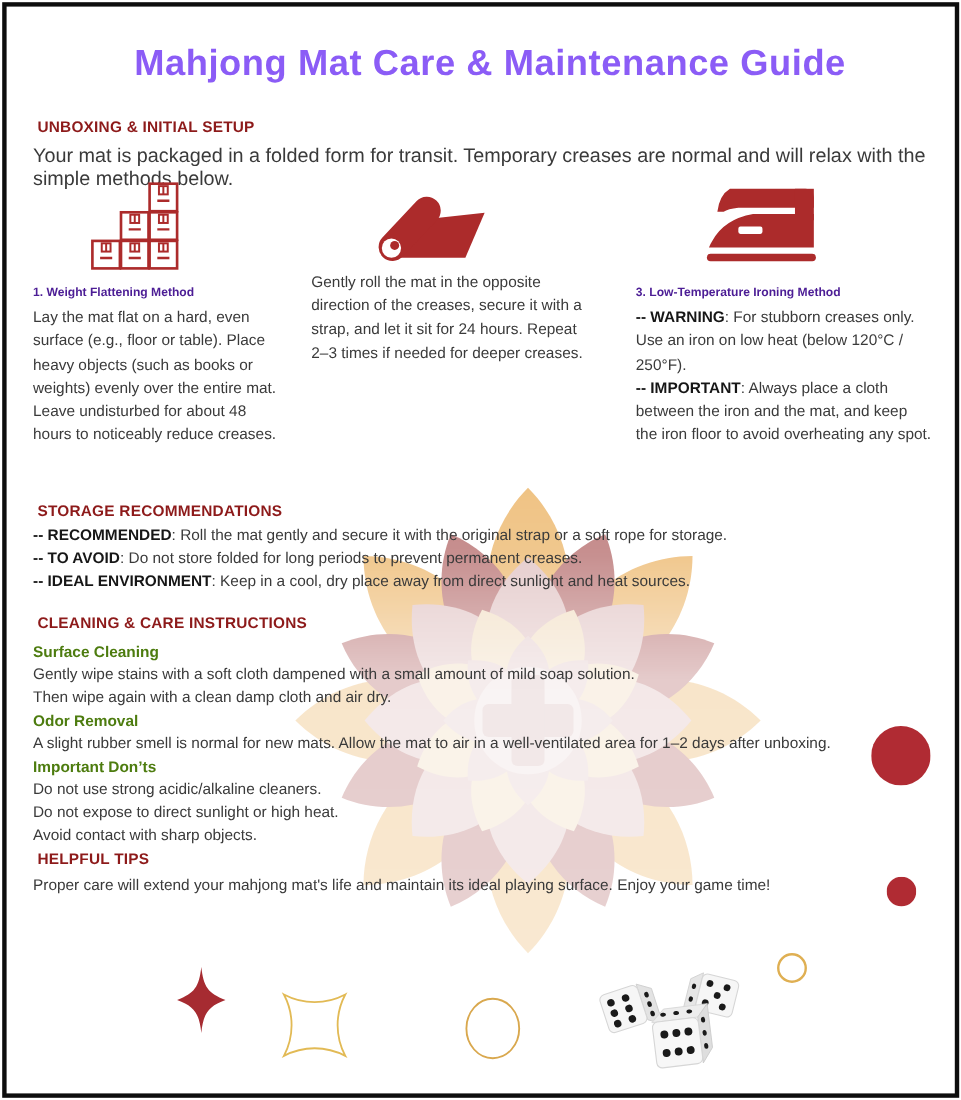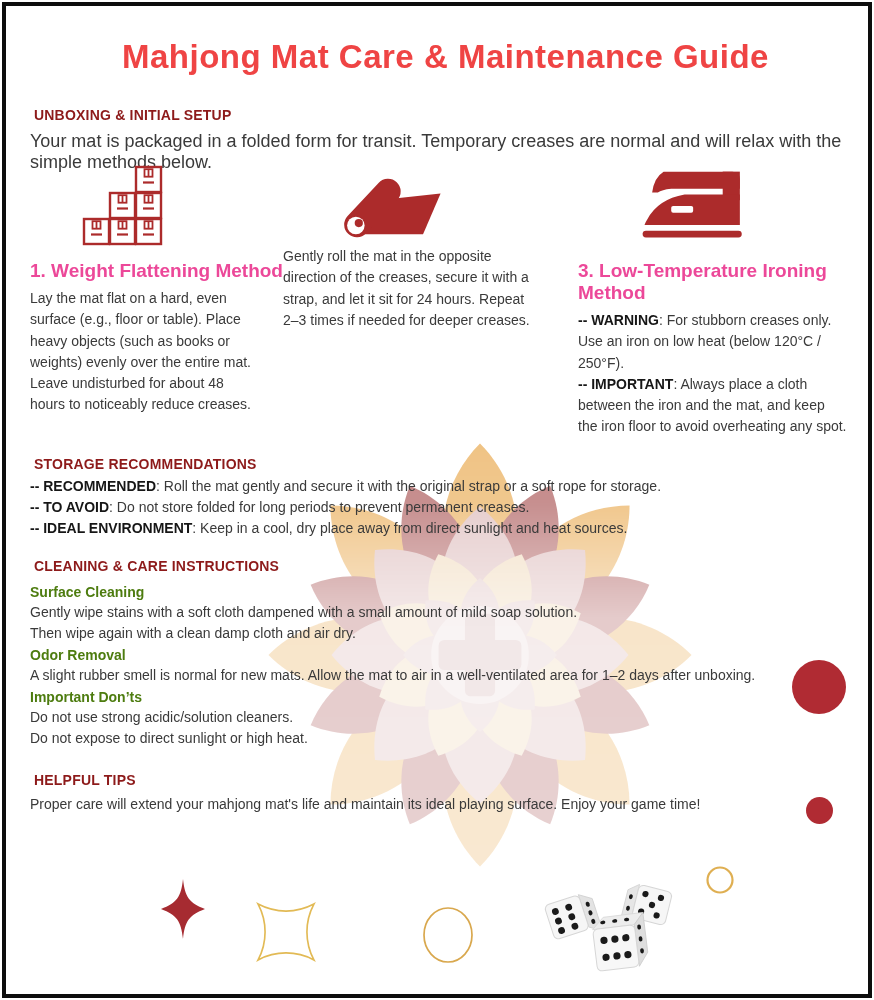--- a/index.html
+++ b/index.html
@@ -8,29 +8,29 @@
   .frame{position:absolute;left:2px;top:2px;right:2px;bottom:2px;border:4px solid #0d0d0d;z-index:4;pointer-events:none;}
 
   
   .watermark{position:absolute;left:240px;top:420px;width:480px;height:470px;z-index:1;
      -webkit-mask-image:linear-gradient(to bottom,rgba(0,0,0,.95) 0%,rgba(0,0,0,.85) 18%,rgba(0,0,0,.40) 42%,rgba(0,0,0,.34) 100%);
      mask-image:linear-gradient(to bottom,rgba(0,0,0,.95) 0%,rgba(0,0,0,.85) 18%,rgba(0,0,0,.40) 42%,rgba(0,0,0,.34) 100%);}
 
   
   .content{position:absolute;inset:0;z-index:2;color:#3a3a3a;}
   h1{position:absolute;top:38px;left:17px;right:0;margin:0;text-align:center;
-     font-size:33px;font-weight:700;color:#ef4444;letter-spacing:.5px;}
+     font-size:33px;font-weight:700;color:#8b5cf6;letter-spacing:.5px;}
   .sec{position:absolute;left:30px;width:816px;}
   h2{margin:4px;font-size:14px;font-weight:700;color:#8d1a1a;letter-spacing:.2px;}
   .intro{margin:8px 0 0 0;font-size:18px;color:#3a3a3a;}
 
   .methods{position:absolute;left:30px;top:158px;width:830px;display:grid;grid-template-columns:253px 295px 1fr;}
   .icon-box{height:88px;display:flex;align-items:flex-end;}
   .m1 .icon-box{padding-left:44px;} .m2 .icon-box{padding-left:46px;} .m3 .icon-box{padding-left:60px;}
-  h3{margin:14px 0 6px 0;font-size:19px;font-weight:700;color:#ec4899;}
+  h3{margin:14px 0 6px 0;font-size:11px;font-weight:700;color:#4c1d95;}
   .method p{margin:0;font-size:14px;line-height:21.3px;color:#3a3a3a;}
   .m1 p{width:222px;} .m2 p{width:250px;} .m3 p{width:270px;}
   .b{font-weight:700;color:#161616;}
 
   .lines{margin-top:0;}
   .line{font-size:14px;line-height:21px;color:#3a3a3a;}
   .subttl{margin-top:8px;font-size:14px;line-height:20px;font-weight:700;color:#4d7c0f;}
 
   
   .deco{position:absolute;z-index:3;}
@@ -181,22 +181,23 @@
     </div>
 
     <div class="sec" style="top:554px">
       <h2>CLEANING &amp; CARE INSTRUCTIONS</h2>
       <div class="subttl">Surface Cleaning</div>
       <div class="line">Gently wipe stains with a soft cloth dampened with a small amount of mild soap solution.</div>
       <div class="line">Then wipe again with a clean damp cloth and air dry.</div>
       <div class="subttl" style="margin-top:1px">Odor Removal</div>
       <div class="line">A slight rubber smell is normal for new mats. Allow the mat to air in a well-ventilated area for 1–2 days after unboxing.</div>
       <div class="subttl" style="margin-top:1px">Important Don’ts</div>
-      <div class="line">Do not use strong acidic/solution cleaners.</div>
+      <div class="line">Do not use strong acidic/alkaline cleaners.</div>
       <div class="line">Do not expose to direct sunlight or high heat.</div>
+      <div class="line">Avoid contact with sharp objects.</div>
     </div>
 
     <div class="sec" style="top:768px">
       <h2>HELPFUL TIPS</h2>
       <div class="line" style="margin-top:6px">Proper care will extend your mahjong mat's life and maintain its ideal playing surface. Enjoy your game time!</div>
     </div>
   </div>
 
   <svg class="deco dot-lg" width="54" height="54" viewBox="0 0 54 54">
       <circle cx="27" cy="27" r="27" fill="#b02b33"></circle>

